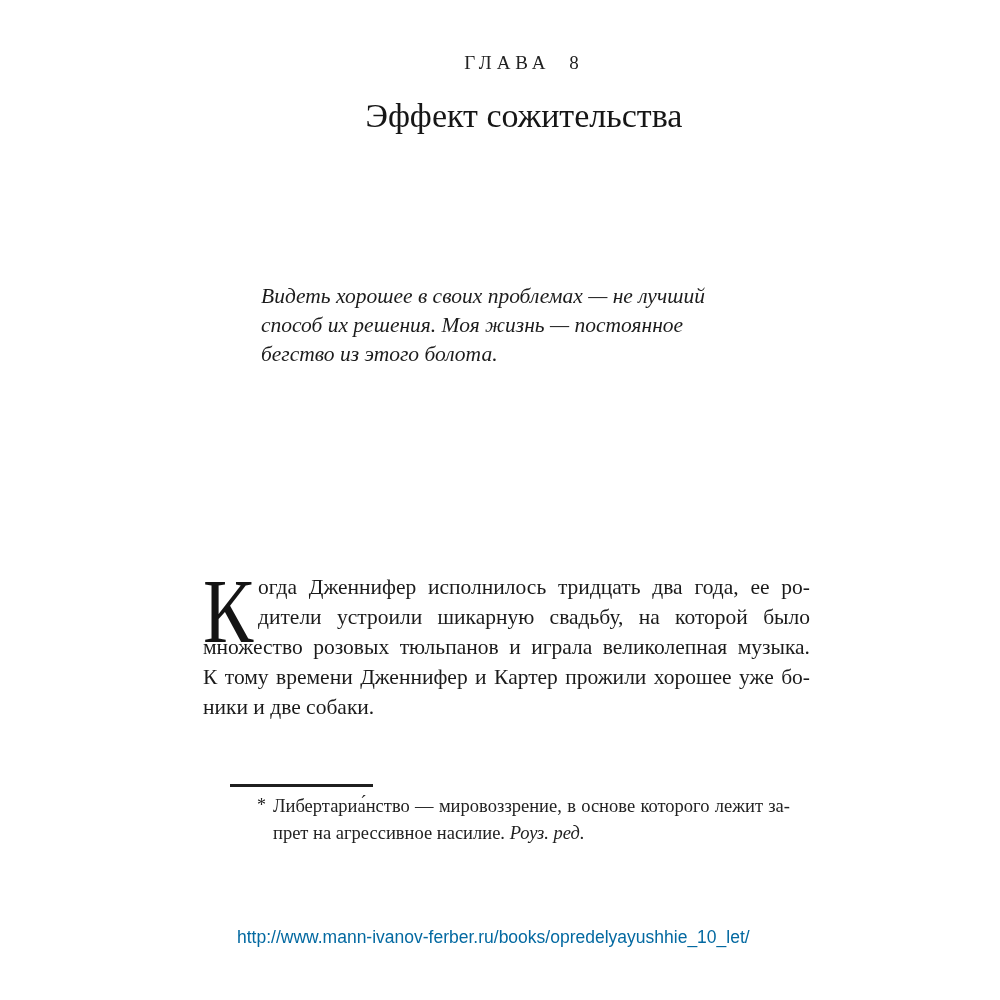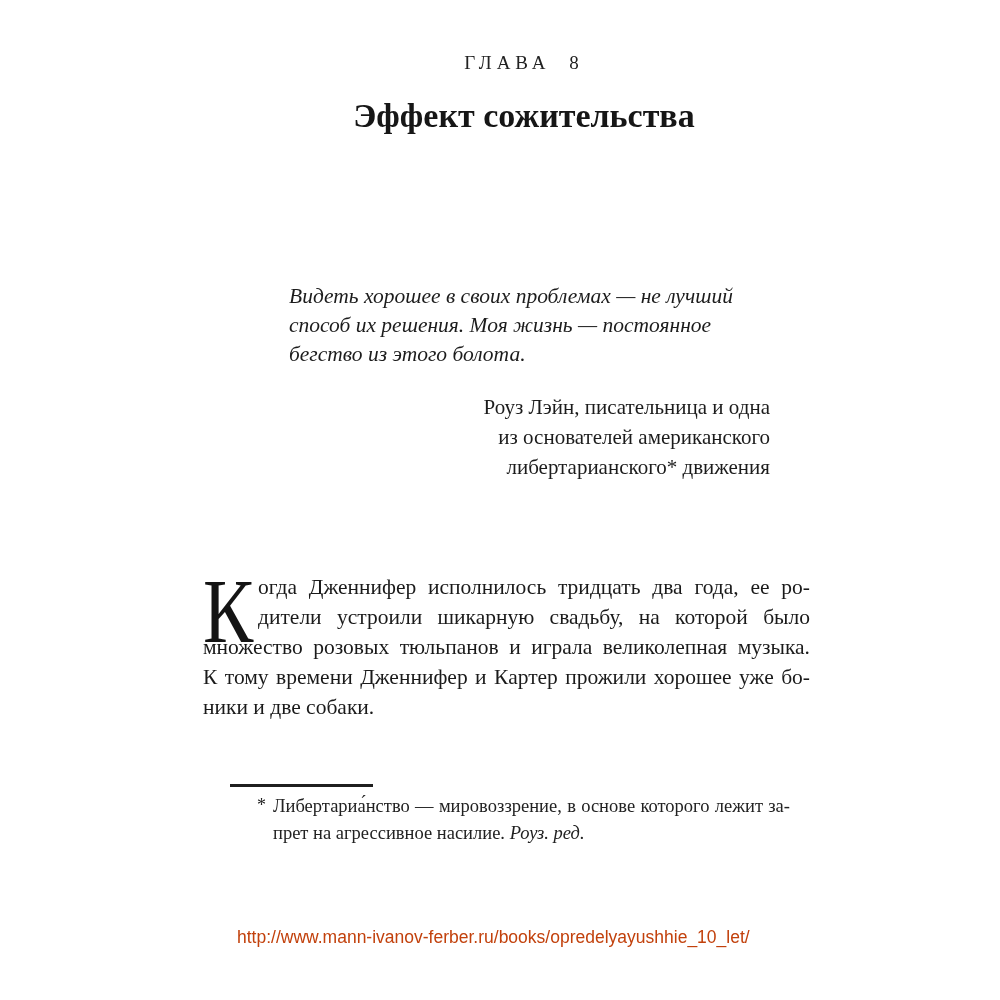--- a/index.html
+++ b/index.html
@@ -28,25 +28,24 @@
     font-size: 19px;
     letter-spacing: 5px;
     word-spacing: 9px;
     color: #222222;
   }
   .chapter-title {
     top: 95px;
     font-size: 34px;
     line-height: 42px;
     color: #161616;
-    font-weight: bold;
   }
   .epigraph {
     position: absolute;
-    left: 289px;
+    left: 261px;
     top: 282px;
     width: 480px;
     font-style: italic;
     font-size: 21.5px;
     line-height: 29px;
     color: #1c1c1c;
   }
   .attribution {
     position: absolute;
     right: 230px;
@@ -109,44 +108,39 @@
     top: -1px;
     font-size: 18px;
   }
   .fn-italic { font-style: italic; }
   .footer-url {
     position: absolute;
     left: 237px;
     top: 927px;
     font-family: "Liberation Sans", "DejaVu Sans", sans-serif;
     font-size: 17.5px;
-    color: #c2410c;
+    color: #0369a1;
     text-decoration: none;
   }
 </style>
 </head>
 <body>
 
 <div class="page">
 
   <div class="heading-wrap chapter-label">ГЛАВА 8</div>
 
   <div class="heading-wrap chapter-title">Эффект сожительства</div>
 
   <div class="epigraph">
     <div>Видеть хорошее в своих проблемах — не лучший</div>
     <div>способ их решения. Моя жизнь — постоянное</div>
     <div>бегство из этого болота.</div>
   </div>
 
-  <div class="attribution">
-    <div>Роуз Лэйн, писательница и одна</div>
-    <div>из основателей американского</div>
-    <div>либертарианского* движения</div>
-  </div>
 
   <div class="body-text">
     <span class="drop-cap">К</span>
     <div class="body-line indent jline">огда Дженнифер исполнилось тридцать два года, ее ро-</div>
     <div class="body-line indent jline">дители устроили шикарную свадьбу, на которой было</div>
     <div class="body-line jline">множество розовых тюльпанов и играла великолепная музыка.</div>
     <div class="body-line jline">К тому времени Дженнифер и Картер прожили хорошее уже бо-</div>
     <div class="body-line">ники и две собаки.</div>
   </div>
 

